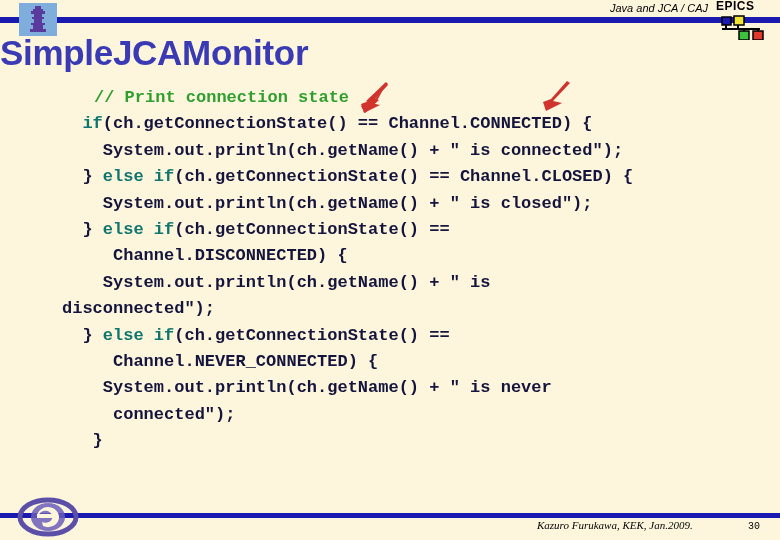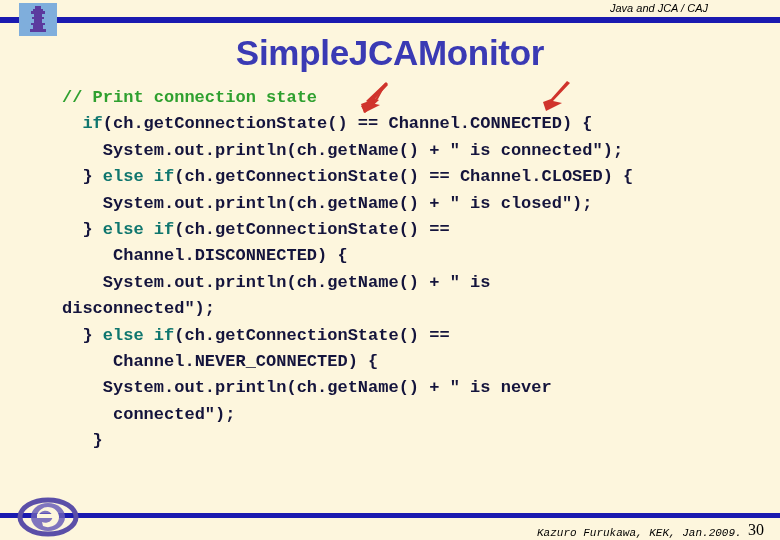--- a/index.html
+++ b/index.html
@@ -70,21 +70,20 @@
     color: #000000;
     font-family: "Liberation Sans", sans-serif;
   }
 
   
   .slide-title {
     position: absolute;
     left: 0;
     top: 33px;
     width: 780px;
-    text-align: center;
     font-size: 35px;
     font-weight: bold;
     color: #3A3AB4;
     font-family: "Liberation Sans", sans-serif;
     letter-spacing: -0.3px;
   }
 
   
   .code-block {
     position: absolute;
@@ -92,21 +91,21 @@
     top: 85px;
     width: 700px;
     font-family: "Liberation Mono", monospace;
     font-size: 17px;
     font-weight: bold;
     line-height: 26.4px;
     color: #14143C;
     white-space: pre;
   }
   .code-line { white-space: pre; }
-  .tok-comment { color: #2FA02F; }
+  .tok-comment { color: #2FA02F; margin-left: 32px; }
   .tok-kw { color: #0f766e; }
 
   
   .arrow {
     position: absolute;
     width: 34px;
     height: 34px;
   }
   .arrow-1 { left: 358px; top: 82px; }
   .arrow-2 { left: 540px; top: 80px; }
@@ -137,31 +136,30 @@
     font-family: "Liberation Sans", sans-serif;
     white-space: nowrap;
   }
   .footer-right-text {
     position: absolute;
     left: 537px;
     top: 519px;
     font-size: 11px;
     font-style: italic;
     color: #000000;
-    font-family: Liberation Mono, monospace;
+    font-family: Liberation Serif, serif;
     white-space: nowrap;
-    margin-top: 8px;
   }
   .footer-page {
     position: absolute;
     left: 748px;
     top: 521px;
-    font-size: 16px;
-    color: #000000;
-    font-family: Liberation Serif, serif;
+    font-size: 10px;
+    color: #000000;
+    font-family: Liberation Mono, monospace;
   }
 </style>
 </head>
 <body>
 
 <div class="slide">
 
   <div class="header-rule"></div>
 
   <div class="kek-logo">
@@ -176,20 +174,34 @@
         <rect x="15" y="16" width="8" height="4"></rect>
         <rect x="12" y="20" width="14" height="2"></rect>
         <rect x="14" y="22" width="10" height="4"></rect>
         <rect x="11" y="26" width="16" height="3"></rect>
       </g>
     </svg>
   </div>
 
   <div class="header-subtitle">Java and JCA / CAJ</div>
 
+  <div class="epics-logo">
+    <div class="epics-word">EPICS</div>
+    <svg width="62" height="40" viewBox="0 0 62 40" xmlns="http://www.w3.org/2000/svg">
+      <line x1="10" y1="29" x2="48" y2="29" stroke="#000000" stroke-width="2"></line>
+      <line x1="14" y1="23" x2="14" y2="29" stroke="#000000" stroke-width="2"></line>
+      <line x1="26" y1="23" x2="26" y2="29" stroke="#000000" stroke-width="2"></line>
+      <line x1="32" y1="29" x2="32" y2="33" stroke="#000000" stroke-width="2"></line>
+      <line x1="46" y1="29" x2="46" y2="33" stroke="#000000" stroke-width="2"></line>
+      <rect x="10" y="17" width="9" height="8" fill="#1A1AB0" stroke="#000000" stroke-width="1.5"></rect>
+      <rect x="22" y="16" width="10" height="9" fill="#F2E53A" stroke="#000000" stroke-width="1.5"></rect>
+      <rect x="27" y="31" width="10" height="9" fill="#3CC23C" stroke="#000000" stroke-width="1.5"></rect>
+      <rect x="41" y="31" width="10" height="9" fill="#E03A2A" stroke="#000000" stroke-width="1.5"></rect>
+    </svg>
+  </div>
 
   <div class="slide-title">SimpleJCAMonitor</div>
 
   <div class="code-block"><div class="code-line"><span></span><span class="tok-comment">// Print connection state</span></div><div class="code-line"><span>  </span><span class="tok-kw">if</span><span>(ch.getConnectionState() == Channel.CONNECTED) {</span></div><div class="code-line"><span>    </span><span>System.out.println(ch.getName() + " is connected");</span></div><div class="code-line"><span>  </span><span>} </span><span class="tok-kw">else if</span><span>(ch.getConnectionState() == Channel.CLOSED) {</span></div><div class="code-line"><span>    </span><span>System.out.println(ch.getName() + " is closed");</span></div><div class="code-line"><span>  </span><span>} </span><span class="tok-kw">else if</span><span>(ch.getConnectionState() ==</span></div><div class="code-line"><span>     </span><span>Channel.DISCONNECTED) {</span></div><div class="code-line"><span>    </span><span>System.out.println(ch.getName() + " is</span></div><div class="code-line"><span></span><span>disconnected");</span></div><div class="code-line"><span>  </span><span>} </span><span class="tok-kw">else if</span><span>(ch.getConnectionState() ==</span></div><div class="code-line"><span>     </span><span>Channel.NEVER_CONNECTED) {</span></div><div class="code-line"><span>    </span><span>System.out.println(ch.getName() + " is never</span></div><div class="code-line"><span>     </span><span>connected");</span></div><div class="code-line"><span>   </span><span>}</span></div></div>
 
   <div class="arrow arrow-1">
     <svg width="34" height="34" viewBox="0 0 34 34" xmlns="http://www.w3.org/2000/svg">
       <path d="M30 2 L16 16 L21 18 L7 31 L3 24 L13 22 L8 19 L28 0 Z" fill="#D0342C"></path>
       <path d="M5 30 L17 17 L27 4 L20 17 Z" fill="#D0342C"></path>
       <polygon points="30,3 13,21 22,23 6,31 3,22 11,19 27,1" fill="#D0342C"></polygon>

